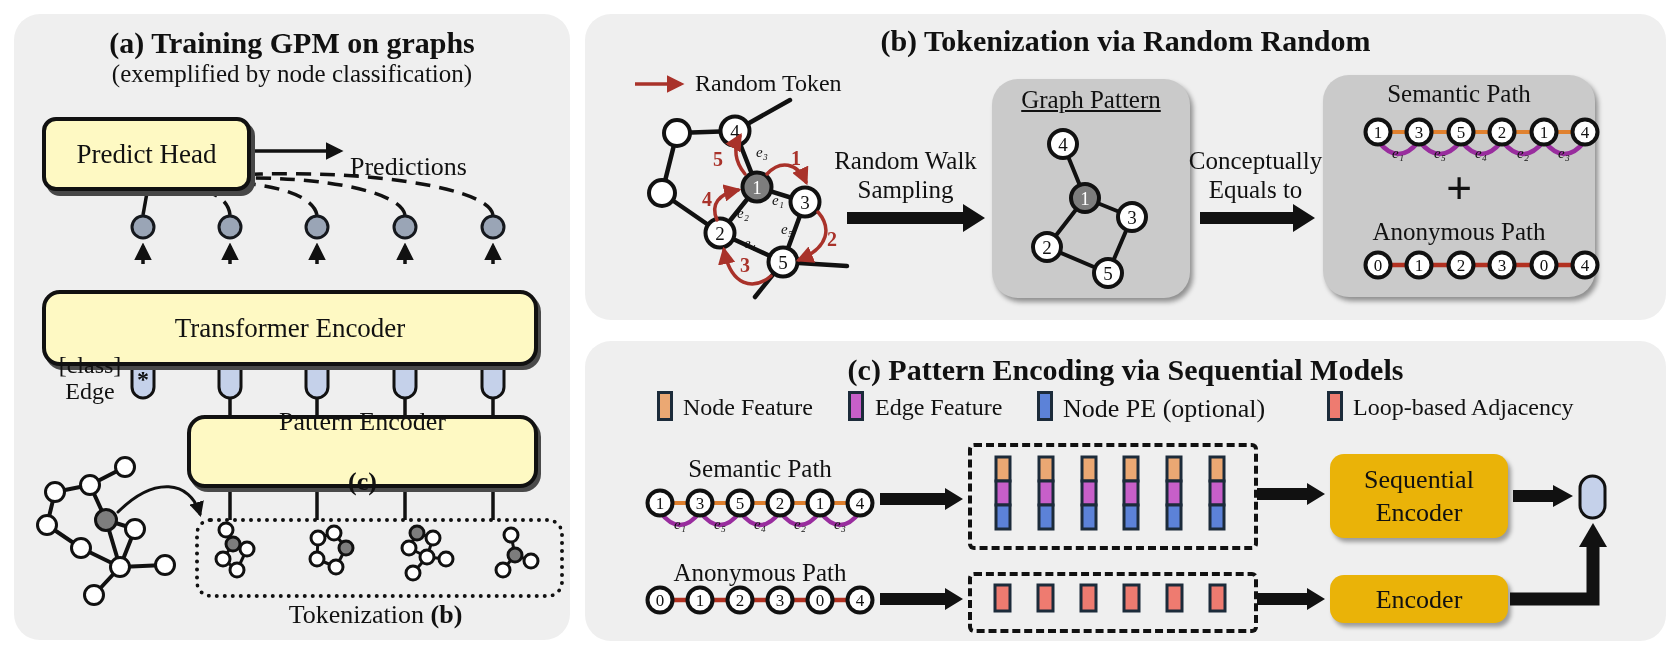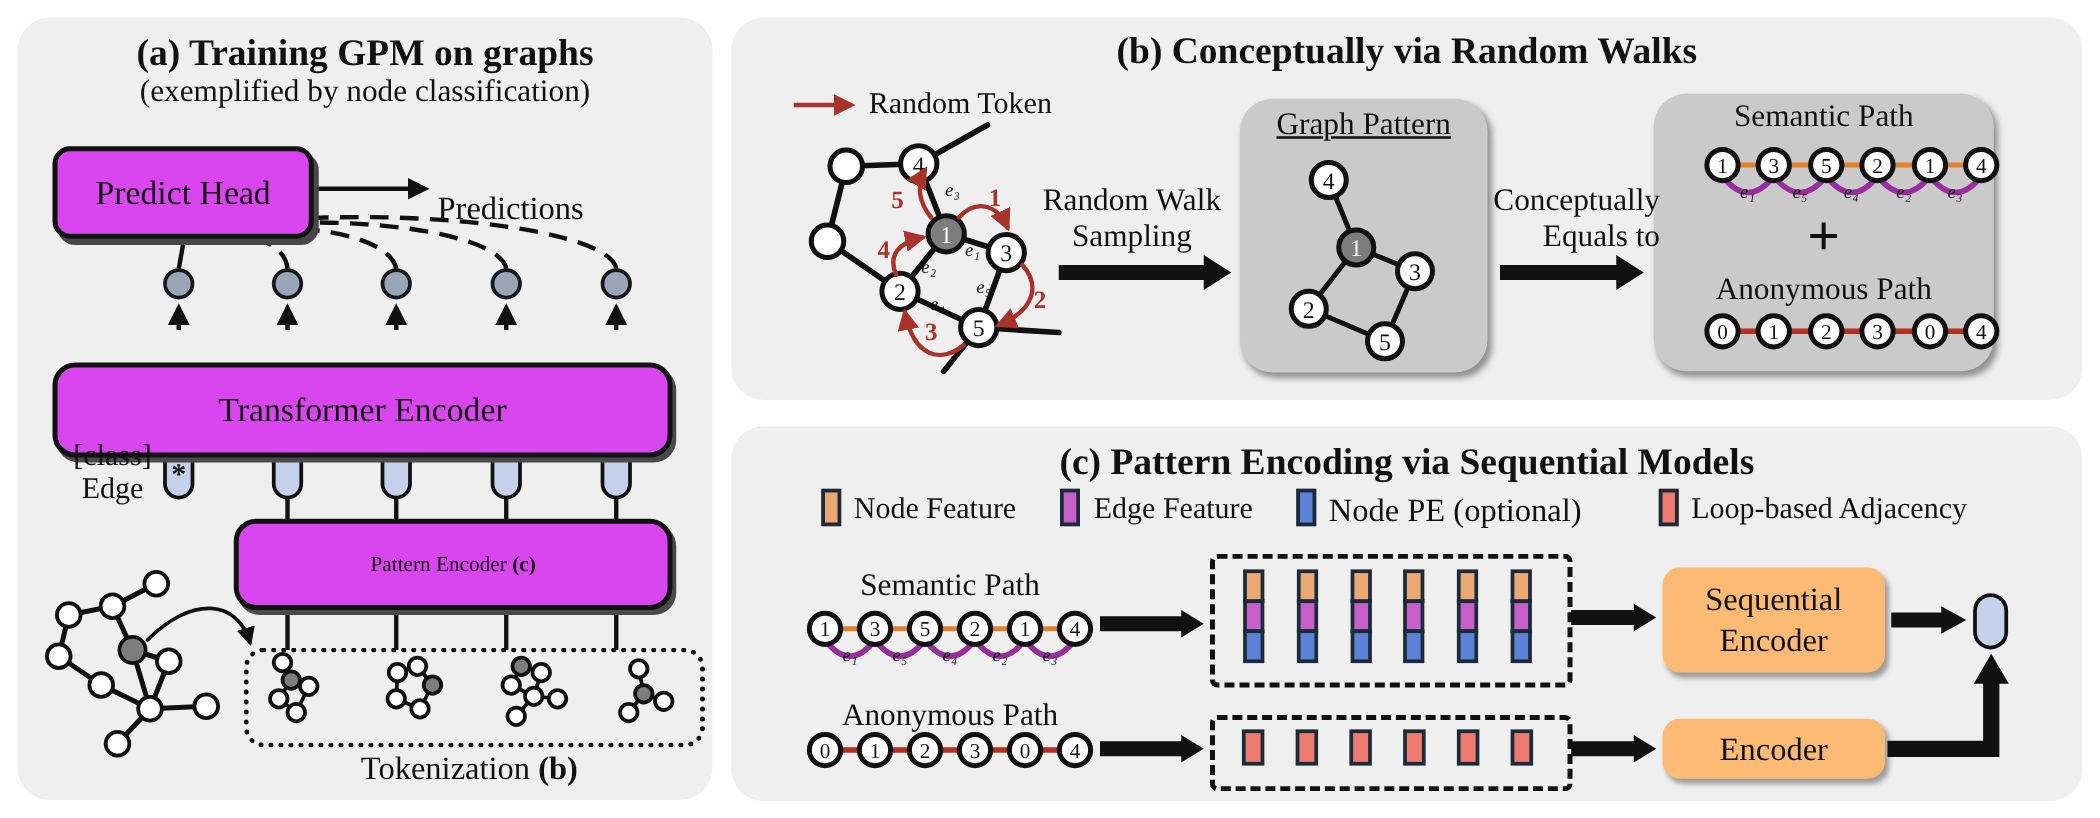--- a/index.html
+++ b/index.html
@@ -4,23 +4,23 @@
 <style>
   html,body{margin:0;padding:0;background:#ffffff;}
   .canvas{position:relative;width:1680px;height:654px;background:#ffffff;font-family:"Liberation Serif","DejaVu Serif",serif;color:#111;}
   .panel{position:absolute;background:#efefef;border-radius:26px;}
   #panelA{left:14px;top:14px;width:556px;height:626px;}
   #panelB{left:585px;top:14px;width:1081px;height:306px;}
   #panelC{left:585px;top:341px;width:1081px;height:300px;}
   .layer{position:absolute;left:0;top:0;}
   .ptitle{position:absolute;left:0;right:0;text-align:center;font-weight:bold;font-size:30px;}
   .psub{position:absolute;left:0;right:0;text-align:center;font-size:25px;}
-  .wbox{position:absolute;background:#d946ef;border:4px solid #111;border-radius:14px;display:flex;align-items:center;justify-content:center;font-size:27px;box-shadow:3px 4px 0 #4a4a4a;}
+  .wbox{position:absolute;background:#fef9c3;border:4px solid #111;border-radius:14px;display:flex;align-items:center;justify-content:center;font-size:27px;box-shadow:3px 4px 0 #4a4a4a;}
   .gbox{position:absolute;background:#cacaca;border-radius:26px;box-shadow:3px 4px 5px rgba(0,0,0,.4);}
-  .encbox{position:absolute;background:#fdba74;border-radius:14px;box-shadow:3px 4px 4px rgba(0,0,0,.35);display:flex;align-items:center;justify-content:center;text-align:center;font-size:26px;line-height:33px;}
+  .encbox{position:absolute;background:#eab308;border-radius:14px;box-shadow:3px 4px 4px rgba(0,0,0,.35);display:flex;align-items:center;justify-content:center;text-align:center;font-size:26px;line-height:33px;}
   .dotted{position:absolute;border:4px dotted #111;border-radius:16px;}
   .dashed{position:absolute;border:4px dashed #111;border-radius:6px;}
   .txt{position:absolute;font-size:25px;}
   .ctr{text-align:center;}
   .swatch{position:absolute;width:16px;height:30px;border:3px solid #1c2b3a;box-sizing:border-box;}
   svg text{font-family:"Liberation Serif","DejaVu Serif",serif;fill:#111;}
   .nlabel{font-size:17px;}
   .nlabel-lg{font-size:19px;}
   .elabel{font-size:15px;font-style:italic;}
   .wstep{font-size:20px;font-weight:bold;fill:#a9322a;}
@@ -202,21 +202,21 @@
     <div class="psub" style="top:46px;">(exemplified by node classification)</div>
     <div class="wbox" style="left:28px;top:103px;width:201px;height:66px;box-shadow:4px 5px 0 #474747;">
       <span>Predict Head</span>
     </div>
     <div class="txt" style="left:336px;top:122px;font-size:26px;margin-top:16px;">Predictions</div>
     <div class="wbox" style="left:28px;top:248px;width:488px;height:68px;border-radius:18px;margin-top:28px;">
       <span>Transformer Encoder</span>
     </div>
     <div class="txt ctr" style="left:36px;top:338px;width:80px;font-size:24px;">[class]</div>
     <div class="txt ctr" style="left:36px;top:364px;width:80px;font-size:24px;">Edge</div>
-    <div class="wbox" style="left:173px;top:401px;width:343px;height:65px;border-radius:18px;font-size:17px;">
+    <div class="wbox" style="left:173px;top:401px;width:343px;height:65px;border-radius:18px;font-size:26px;flex-direction:column;">
       <span>Pattern Encoder </span>&nbsp;<span class="bold">(c)</span>
     </div>
     <div class="dotted" style="left:181px;top:504px;width:361px;height:72px;"></div>
     <div class="txt ctr" style="left:181px;top:586px;width:361px;font-size:26px;">
       <span>Tokenization </span><span class="bold">(b)</span>
     </div>
   </section>
 
   <section class="panel" id="panelB">
     <div class="gbox" style="left:407px;top:65px;width:198px;height:219px;"></div>
@@ -347,27 +347,27 @@
         <circle cx="1000" cy="251" r="12.5" class="nw"></circle>
         <text x="793" y="257" text-anchor="middle" class="nlabel">0</text>
         <text x="834" y="257" text-anchor="middle" class="nlabel">1</text>
         <text x="876" y="257" text-anchor="middle" class="nlabel">2</text>
         <text x="917" y="257" text-anchor="middle" class="nlabel">3</text>
         <text x="959" y="257" text-anchor="middle" class="nlabel">0</text>
         <text x="1000" y="257" text-anchor="middle" class="nlabel">4</text>
       </g>
     </svg>
 
-    <div class="ptitle" style="top:10px;">(b) Conceptually via Random Walks</div>
+    <div class="ptitle" style="top:10px;">(b) Tokenization via Random Random</div>
     <div class="txt" style="left:110px;top:56px;font-size:24px;">Random Token</div>
     <div class="txt ctr" style="left:248px;top:132px;width:145px;line-height:29px;">
       <span>Random Walk</span><br>
       <span>Sampling</span>
     </div>
-    <div class="txt ctr" style="left:598px;top:132px;width:145px;line-height:29px;text-align:right;">
+    <div class="txt ctr" style="left:598px;top:132px;width:145px;line-height:29px;">
       <span>Conceptually</span><br>
       <span>Equals to</span>
     </div>
     <div class="txt ctr" style="left:407px;top:72px;width:198px;text-decoration:underline;">Graph Pattern</div>
     <div class="txt ctr" style="left:738px;top:66px;width:272px;">Semantic Path</div>
     <div class="txt ctr" style="left:738px;top:152px;width:272px;font-size:46px;font-weight:bold;line-height:46px;">+</div>
     <div class="txt ctr" style="left:738px;top:204px;width:272px;">Anonymous Path</div>
   </section>
 
   <section class="panel" id="panelC">

